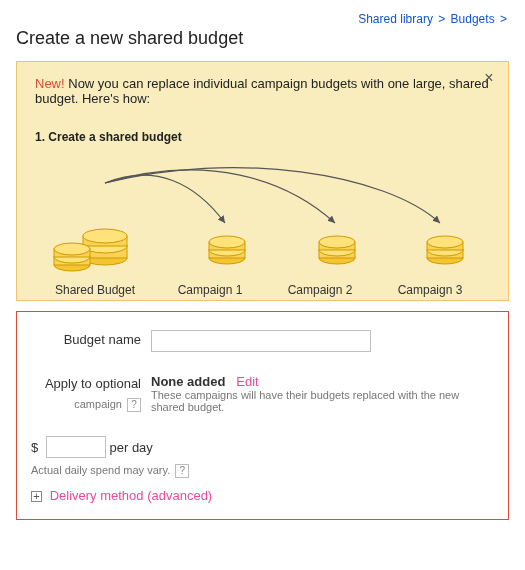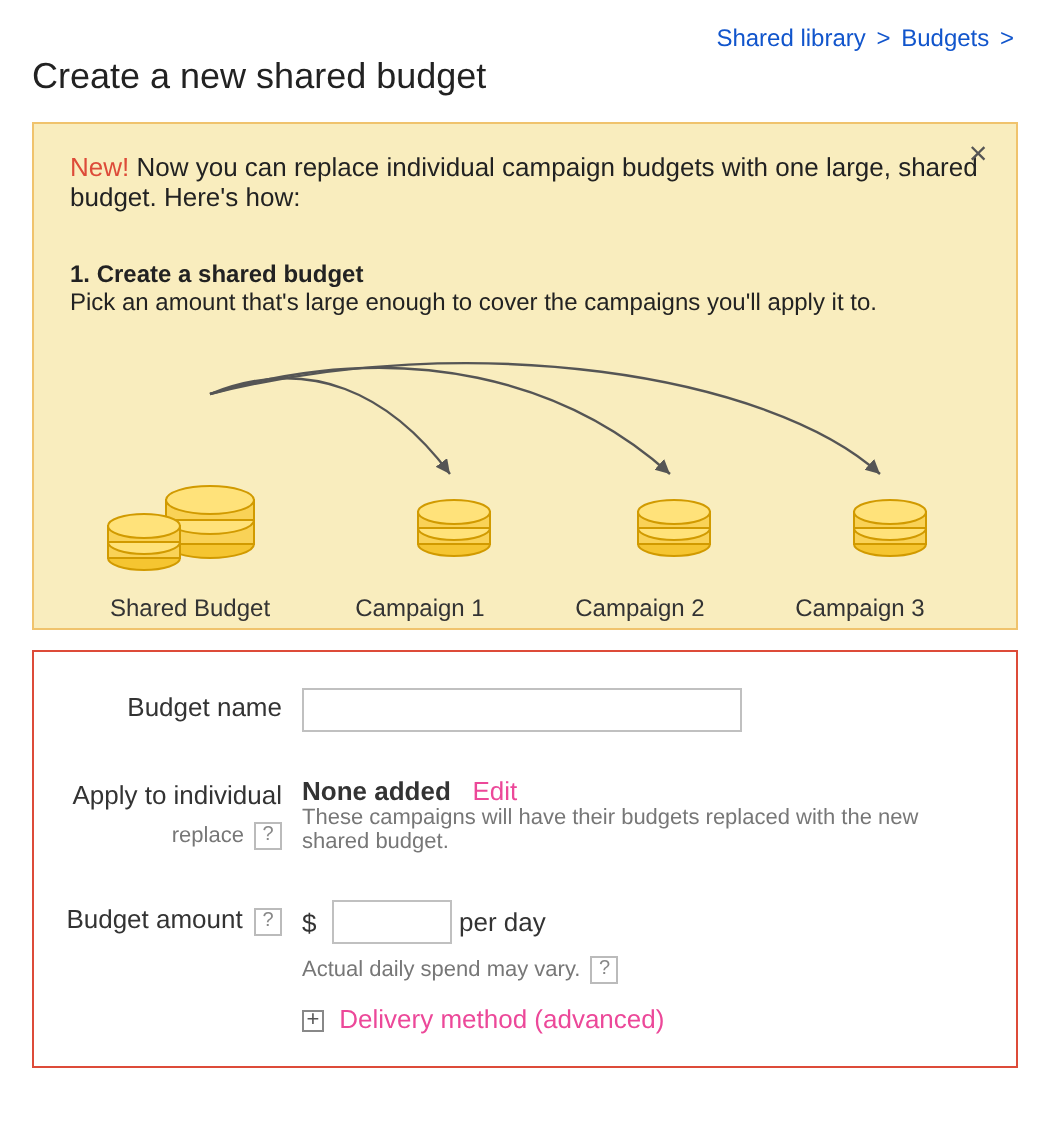--- a/index.html
+++ b/index.html
@@ -112,21 +112,20 @@
 
 <h1>Create a new shared budget</h1>
 
 <div class="infobox">
   <div class="close-btn">×</div>
   <div class="intro">
     <span class="new">New!</span><span> Now you can replace individual campaign budgets with one large, shared budget. Here's how:</span>
   </div>
   <div class="step">
     <b>1. Create a shared budget</b><br>
-    <span>Pick an amount that's large enough to cover the campaigns you'll apply it to.</span>
   </div>
   <div class="diagram">
     <svg width="460" height="120" viewBox="0 0 460 120">
 
       <defs>
         <marker id="ah" markerWidth="8" markerHeight="8" refX="6" refY="3" orient="auto">
           <path d="M0,0 L6,3 L0,6 Z" fill="#555"></path>
         </marker>
       </defs>
       <path d="M70 25 C 120 5, 160 25, 190 65" stroke="#555" stroke-width="1.2" fill="none" marker-end="url(#ah)"></path>
@@ -182,39 +181,35 @@
 <div class="formbox">
   <div class="form-row">
     <div class="form-label">Budget name</div>
     <div class="form-body">
       <input type="text" class="text-input" style="">
     </div>
   </div>
 
   <div class="form-row">
     <div class="form-label">
-      <span>Apply to individual</span>
+      <span>Apply to optional</span>
       <span class="optional">
-        <span>replace</span>
+        <span>campaign</span>
         <span class="help-icon">?</span>
       </span>
     </div>
     <div class="form-body">
       <span class="none-added">None added</span>
       &nbsp;
       <a class="link">Edit</a>
       <div class="muted">These campaigns will have their budgets replaced with the new shared budget.</div>
     </div>
   </div>
 
   <div class="form-row">
-    <div class="form-label">
-      <span>Budget amount</span>
-      <span class="help-icon">?</span>
-    </div>
     <div class="form-body">
       <span class="currency">$</span>
       <input type="text" class="text-input short-input" style="">
       <span>per day</span>
       <div class="muted row-gap">
         <span>Actual daily spend may vary.</span>
         <span class="help-icon">?</span>
       </div>
       <div class="row-gap2">
         <span class="expand">+</span>

